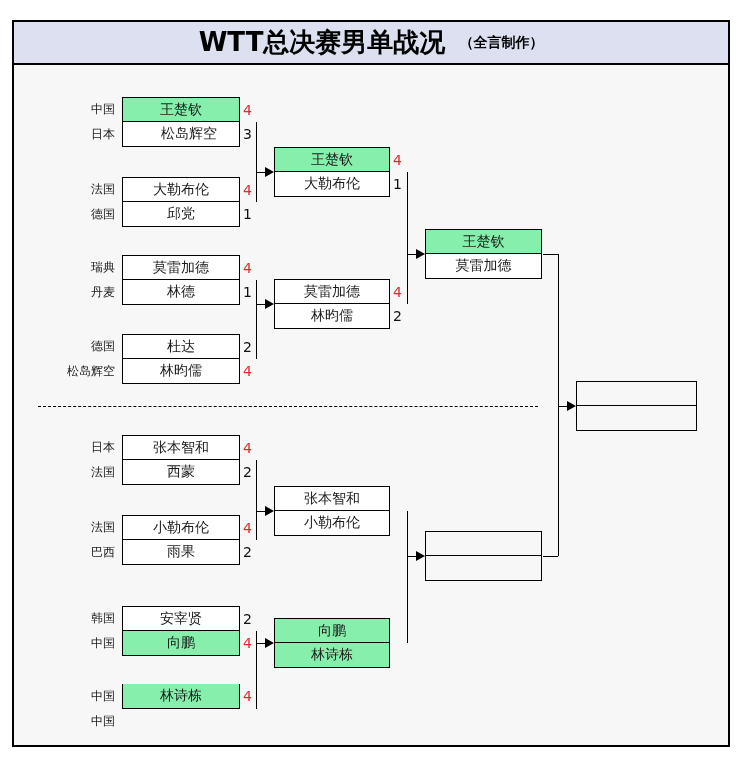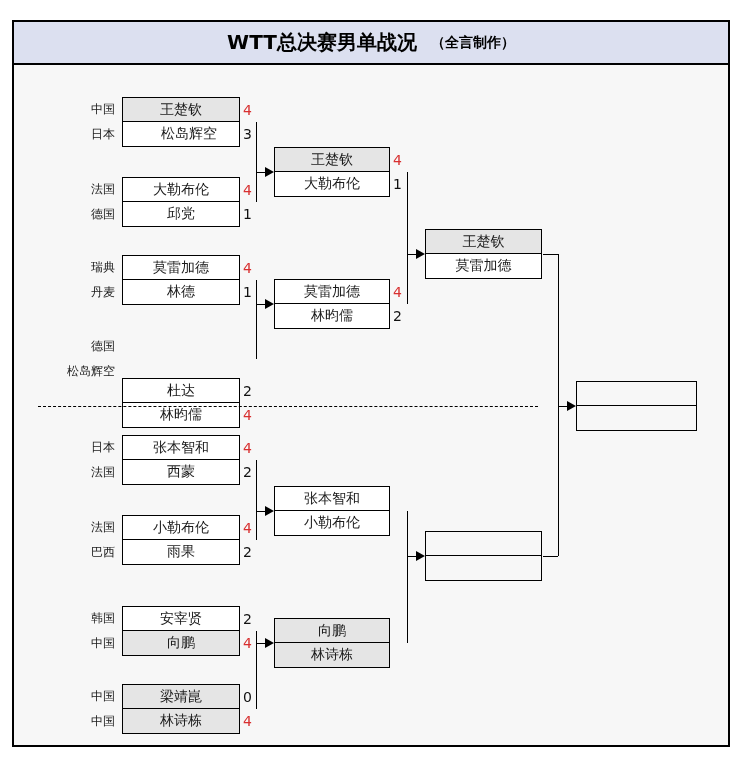--- a/index.html
+++ b/index.html
@@ -14,40 +14,40 @@
   .frame{
     position:absolute;left:12px;top:20px;width:718px;height:727px;
     border:2px solid #000;box-sizing:border-box;background:#f7f7f7;
   }
   .title-bar{
     position:absolute;left:12px;top:20px;width:718px;height:45px;
     background:#dce0f0;border:2px solid #000;box-sizing:border-box;
     display:flex;align-items:center;justify-content:center;
   }
   .title-main{
-    font-size:20px;font-weight:bold;color:#000;letter-spacing:0px;
+    font-size:26px;font-weight:bold;color:#000;letter-spacing:0px;
     font-family:"DejaVu Sans","Liberation Sans",sans-serif;
   }
   .title-sub{
     font-size:14px;font-weight:bold;color:#000;margin-left:14px;
     font-family:"DejaVu Sans","Liberation Sans",sans-serif;
   }
 
   
   .match{position:absolute;box-sizing:border-box;}
   .slot{
     position:relative;box-sizing:border-box;
     border:1px solid #000;background:#ffffff;
     display:flex;align-items:center;justify-content:center;
     font-size:14px;color:#1a1a1a;
     font-family:"DejaVu Sans","Liberation Sans",sans-serif;
     white-space:nowrap;
   }
   .slot.lower{border-top:none;}
-  .slot.hi{background:#e5e5e5;}
+  .slot.hi{background:#86efac;}
   .slot.empty{background:#f7f7f7;}
 
   .score{
     position:absolute;left:100%;top:0;height:100%;width:20px;
     display:flex;align-items:center;justify-content:flex-start;
     padding-left:4px;box-sizing:border-box;
     font-size:14px;color:#111;
     font-family:"DejaVu Sans","Liberation Sans",sans-serif;
   }
   .score.win{color:#d83030;}
@@ -115,21 +115,21 @@
           <span>莫雷加德</span>
           <div class="score win">4</div>
         </div>
         <div class="slot lower" style="height:25px;width:100%;">
           <span>林德</span>
           <div class="score">1</div>
         </div>
       </div>
       <div class="country" style="left:10px;top:259px;width:105px;">瑞典</div>
       <div class="country" style="left:10px;top:284px;width:105px;">丹麦</div>
-      <div class="match" style="left:122px;top:334px;width:118px;height:50px;margin-top:44px;">
+      <div class="match" style="left:122px;top:334px;width:118px;height:50px;">
         <div class="slot" style="height:25px;width:100%;">
           <span>杜达</span>
           <div class="score">2</div>
         </div>
         <div class="slot lower" style="height:25px;width:100%;">
           <span>林昀儒</span>
           <div class="score win">4</div>
         </div>
       </div>
       <div class="country" style="left:10px;top:338px;width:105px;">德国</div>
@@ -164,24 +164,20 @@
           <div class="score">2</div>
         </div>
         <div class="slot lower hi" style="height:25px;width:100%;">
           <span>向鹏</span>
           <div class="score win">4</div>
         </div>
       </div>
       <div class="country" style="left:10px;top:610px;width:105px;">韩国</div>
       <div class="country" style="left:10px;top:635px;width:105px;">中国</div>
       <div class="match" style="left:122px;top:684px;width:118px;height:50px;">
-        <div class="slot hi" style="height:25px;width:100%;">
-          <span>梁靖崑</span>
-          <div class="score">0</div>
-        </div>
         <div class="slot lower hi" style="height:25px;width:100%;">
           <span>林诗栋</span>
           <div class="score win">4</div>
         </div>
       </div>
       <div class="country" style="left:10px;top:688px;width:105px;">中国</div>
       <div class="country" style="left:10px;top:713px;width:105px;">中国</div>
       <div class="match" style="left:274px;top:147px;width:116px;height:50px;">
         <div class="slot hi" style="height:25px;width:100%;">
           <span>王楚钦</span>

